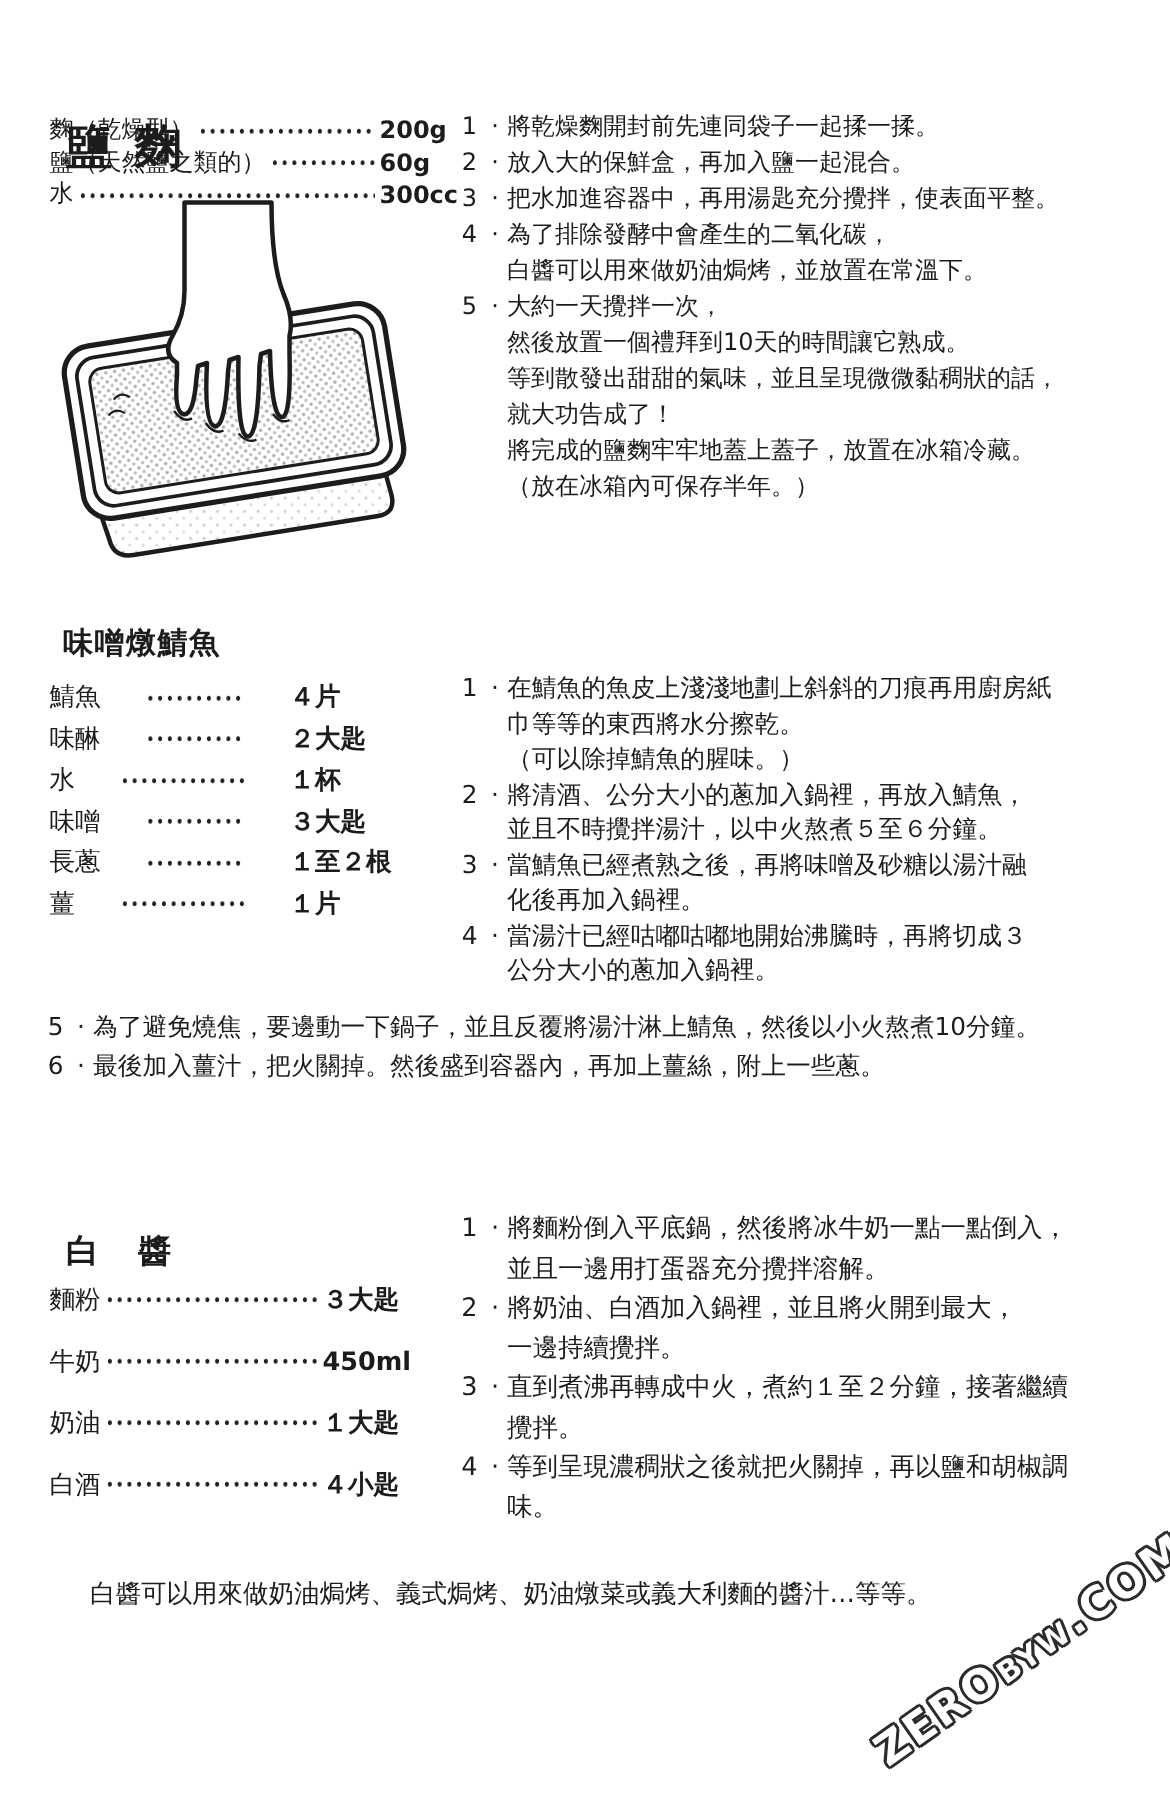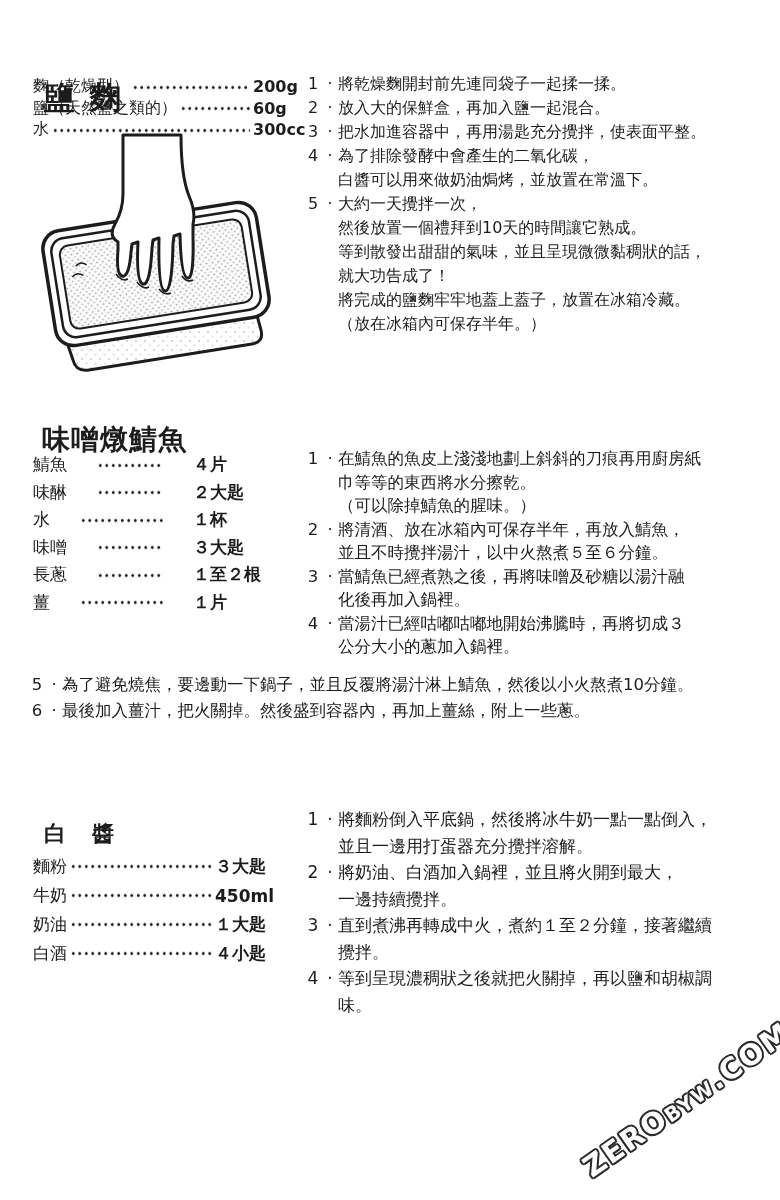--- a/index.html
+++ b/index.html
@@ -2,29 +2,29 @@
 <html><head>
 <meta charset="utf-8">
 <style>
   html,body{margin:0;padding:0;background:#ffffff;}
   .canvas{
     position:relative;width:780px;height:1200px;background:#ffffff;overflow:hidden;
     font-family:"DejaVu Sans","Liberation Sans",sans-serif;color:#1c1c1c;
   }
   .recipe-title{position:absolute;font-weight:bold;white-space:nowrap;}
   #title-1{left:44px;top:56px;font-size:31px;letter-spacing:2px;}
-  #title-2{left:42px;top:402px;font-size:28px;letter-spacing:1px;}
+  #title-2{left:42px;top:402px;font-size:20px;letter-spacing:1px;}
   #title-3{left:44px;top:804px;font-size:22px;letter-spacing:2px;}
 
   .ing-list{position:absolute;display:flex;flex-direction:column;}
   #ing-1{left:33px;top:76px;width:280px;font-size:16px;}
   #ing-1 .ing-row{height:21.5px;}
   #ing-2{left:33px;top:451px;width:252px;font-size:17px;}
   #ing-2 .ing-row{height:27.5px;gap:27px;}
-  #ing-3{left:33px;top:852px;width:258px;font-size:17px;}
+  #ing-3{left:33px;top:852px;width:258px;font-size:17px;gap:12px;}
   #ing-3 .ing-row{height:29px;}
   .ing-row{display:flex;align-items:center;}
   .ing-name{white-space:nowrap;}
   .ing-leader{
     flex:1;align-self:stretch;margin:0 3px;
     background-image:radial-gradient(circle,#222 1.25px,transparent 1.6px);
     background-size:6.5px 6.5px;background-position:0 50%;background-repeat:repeat-x;
   }
   .ing-amount{white-space:nowrap;font-weight:bold;}
   #ing-1 .ing-amount{width:60px;}
@@ -202,21 +202,21 @@
         <span class="step-num">1</span>
         <span class="step-dot">·</span>
         <div class="step-text">在鯖魚的魚皮上淺淺地劃上斜斜的刀痕再用廚房紙
 巾等等的東西將水分擦乾。
 （可以除掉鯖魚的腥味。）</div>
       </div>
 
       <div class="step">
         <span class="step-num">2</span>
         <span class="step-dot">·</span>
-        <div class="step-text">將清酒、放在冰箱內可保存半年，再放入鯖魚，
+        <div class="step-text">將清酒、公分大小的蔥加入鍋裡，再放入鯖魚，
 並且不時攪拌湯汁，以中火熬煮５至６分鐘。</div>
       </div>
 
       <div class="step">
         <span class="step-num">3</span>
         <span class="step-dot">·</span>
         <div class="step-text">當鯖魚已經煮熟之後，再將味噌及砂糖以湯汁融
 化後再加入鍋裡。</div>
       </div>
 
@@ -297,18 +297,19 @@
       </div>
 
       <div class="step">
         <span class="step-num">4</span>
         <span class="step-dot">·</span>
         <div class="step-text">等到呈現濃稠狀之後就把火關掉，再以鹽和胡椒調
 味。</div>
       </div>
     </div>
 
+  <div id="footnote">白醬可以用來做奶油焗烤、義式焗烤、奶油燉菜或義大利麵的醬汁…等等。</div>
 
   <div class="watermark">
     <span class="wm-big">ZERO</span><span class="wm-small">BYW</span><span class="wm-big">.COM</span>
   </div>
 
 </div>
 
 </body></html>

